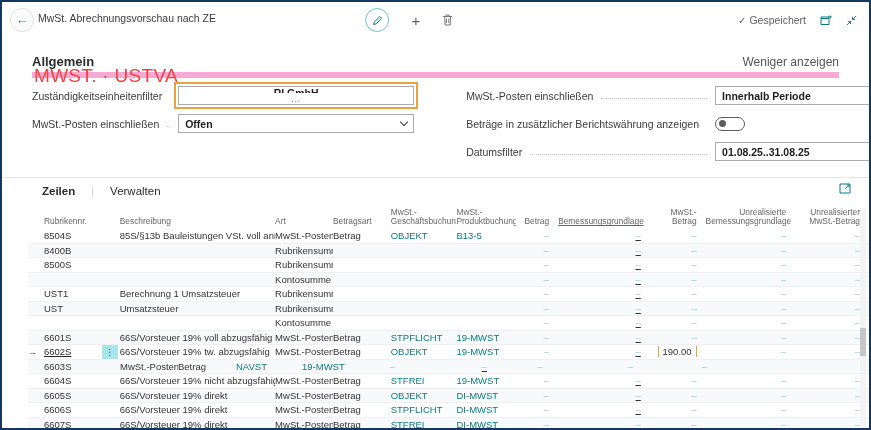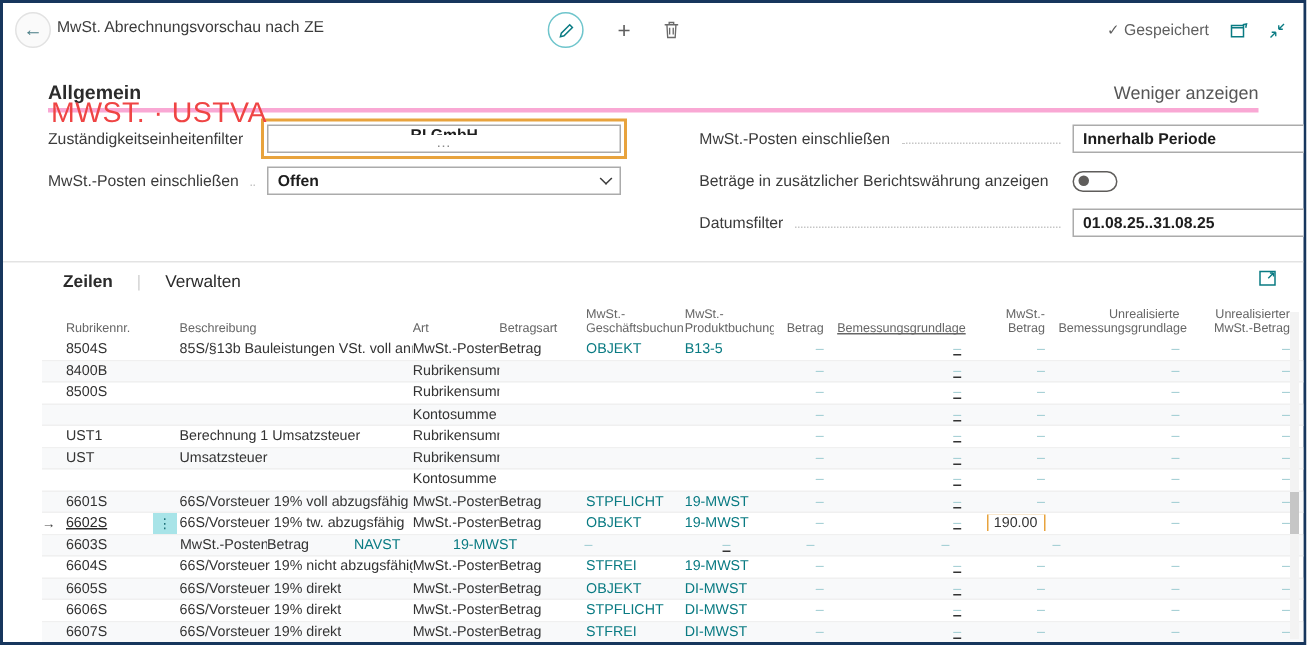--- a/index.html
+++ b/index.html
@@ -17,21 +17,21 @@
   .center-icons { position:absolute; left:47%; top:6px; transform:translateX(-50%); display:flex; align-items:center; gap:22px; }
   .edit-circle { width:24px; height:24px; border-radius:50%; border:1px solid #6fc5cc; display:flex; align-items:center; justify-content:center; cursor:pointer; }
   .plus-ico { font-size:15px; color:#5f5f5f; cursor:pointer; font-weight:400; }
   .ico-btn { cursor:pointer; display:flex; align-items:center; }
   .right-status { position:absolute; right:12px; top:12px; display:flex; align-items:center; gap:14px; }
   .saved { font-size:10.5px; color:#5f5f5f; display:flex; align-items:center; gap:3px; }
   .saved .chk { font-size:10px; color:#5f5f5f; }
 
   
   .section-head { margin:4px 30px 0 30px; display:flex; justify-content:space-between; align-items:flex-end;
-    border-bottom:3px solid #f9a8d4; padding-bottom:3px; }
+    border-bottom:6px solid #f9a8d4; padding-bottom:3px; }
   .section-title { font-size:13px; font-weight:bold; color:#2b2b2b; }
   .show-less { font-size:12px; color:#565656; cursor:pointer; }
 
   .form-grid { margin:8px 30px 16px 30px; display:flex; gap:52px; }
   .form-col { flex:1; display:flex; flex-direction:column; gap:9px; }
   .field { display:flex; align-items:center; height:19px; }
   .f-label { font-size:10.5px; color:#3b3b3b; white-space:nowrap; }
   .leader { flex:1; border-bottom:1px dotted #c6c6c6; margin:0 8px; position:relative; top:3px; }
   .ctrl { width:236px; height:19px; border:1px solid #ababab; background:#fff; display:flex; align-items:center;
     padding:0 6px; font-size:10.5px; font-weight:600; color:#1d1d1d; cursor:pointer; }

